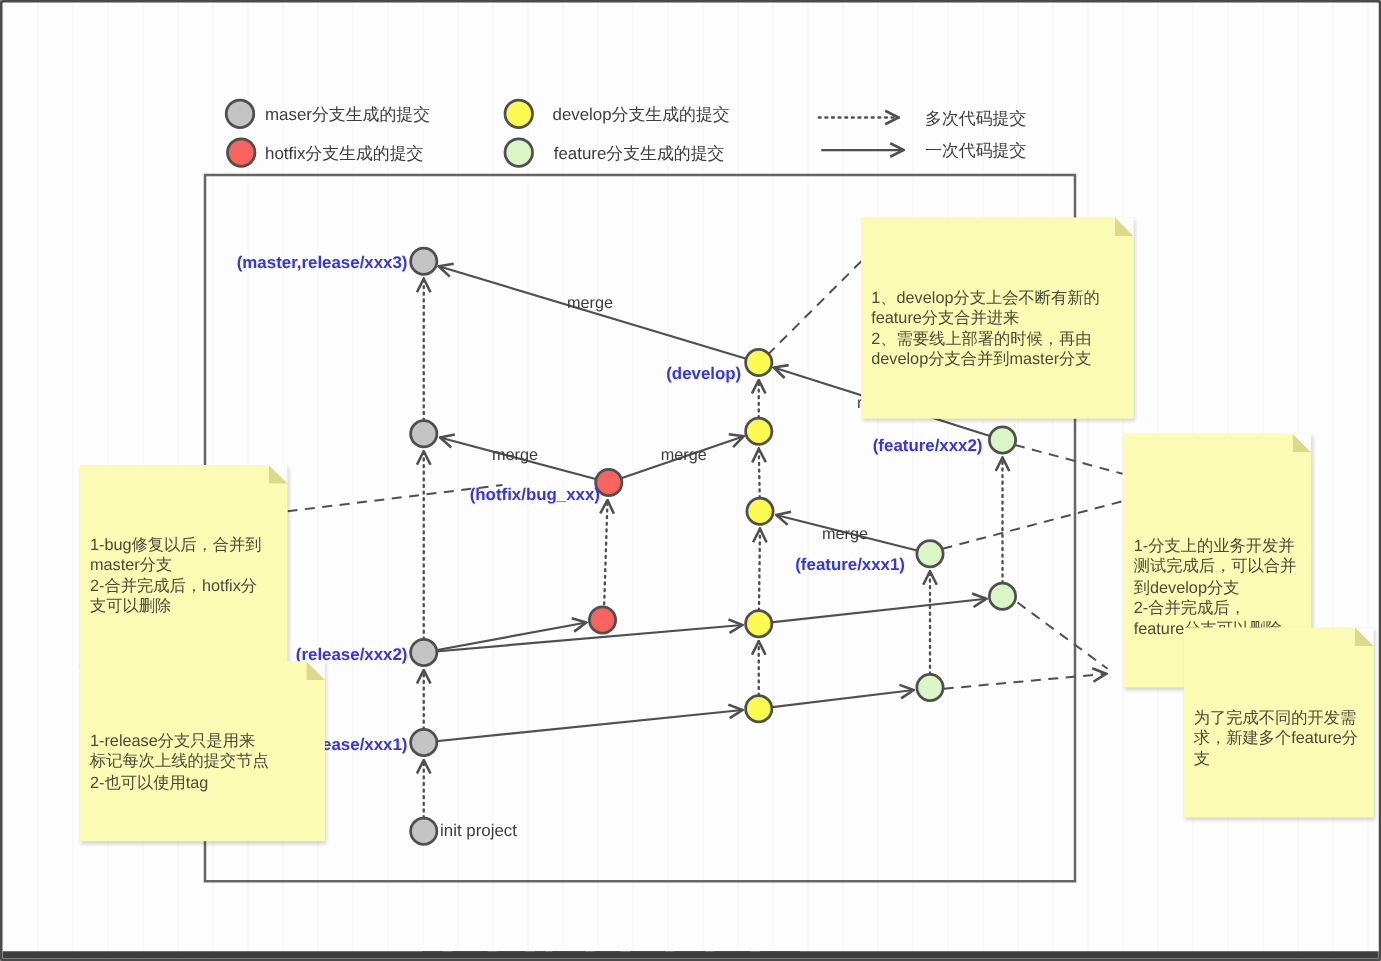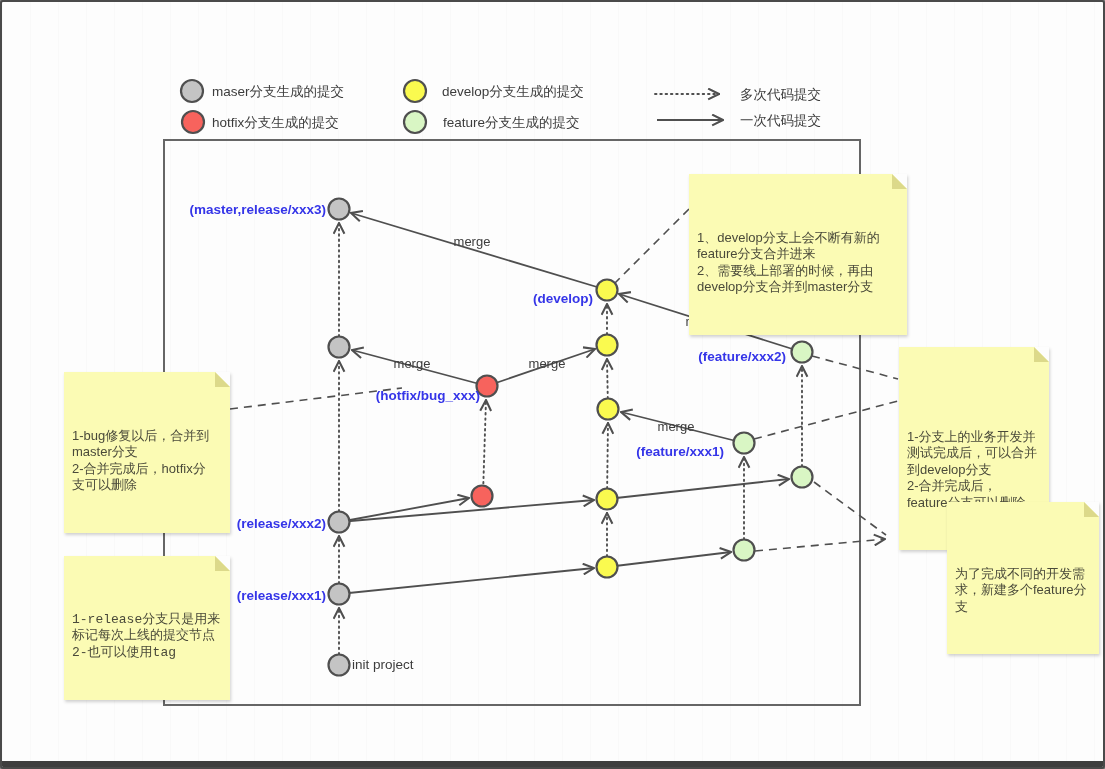--- a/index.html
+++ b/index.html
@@ -170,21 +170,21 @@
 
   <div class="note" style="left:897px; top:345px; width:150px; min-height:115px; padding-top:32px;">
     <div class="fold-wrap"><div class="fold-cut"></div><div class="fold-flap"></div></div>
     <div>1-分支上的业务开发并
 测试完成后，可以合并
 到develop分支
 2-合并完成后，
 feature分支可以删除</div>
   </div>
 
-  <div class="note" style="left:62px; top:554px; width:166px; min-height:73px;font-family:Liberation Mono, monospace;">
+  <div class="note" style="left:62px; top:527px; width:196px; min-height:73px;">
     <div class="fold-wrap"><div class="fold-cut"></div><div class="fold-flap"></div></div>
     <div>1-release分支只是用来
 标记每次上线的提交节点
 2-也可以使用tag</div>
   </div>
 
   <div class="note" style="left:897px; top:500px; width:152px; min-height:86px; padding-top:14px;margin-left:48px;">
     <div class="fold-wrap"><div class="fold-cut"></div><div class="fold-flap"></div></div>
     <div>为了完成不同的开发需
 求，新建多个feature分

